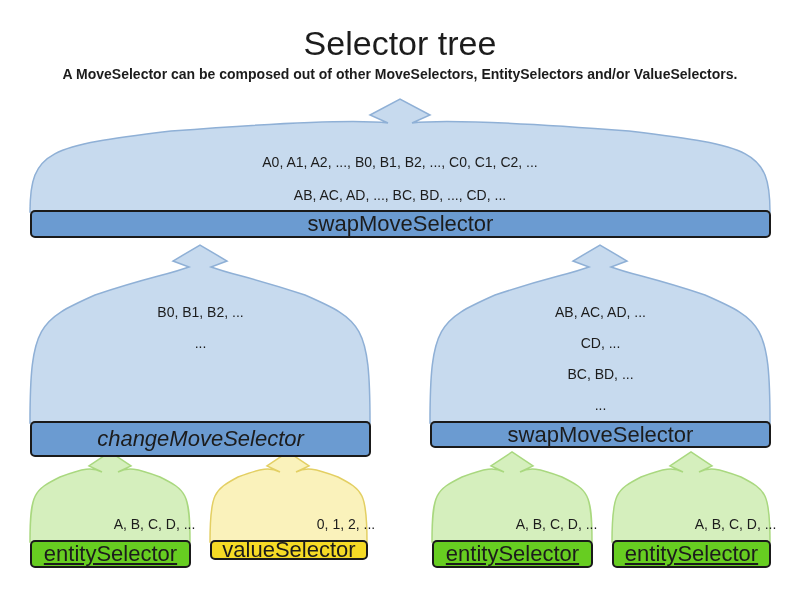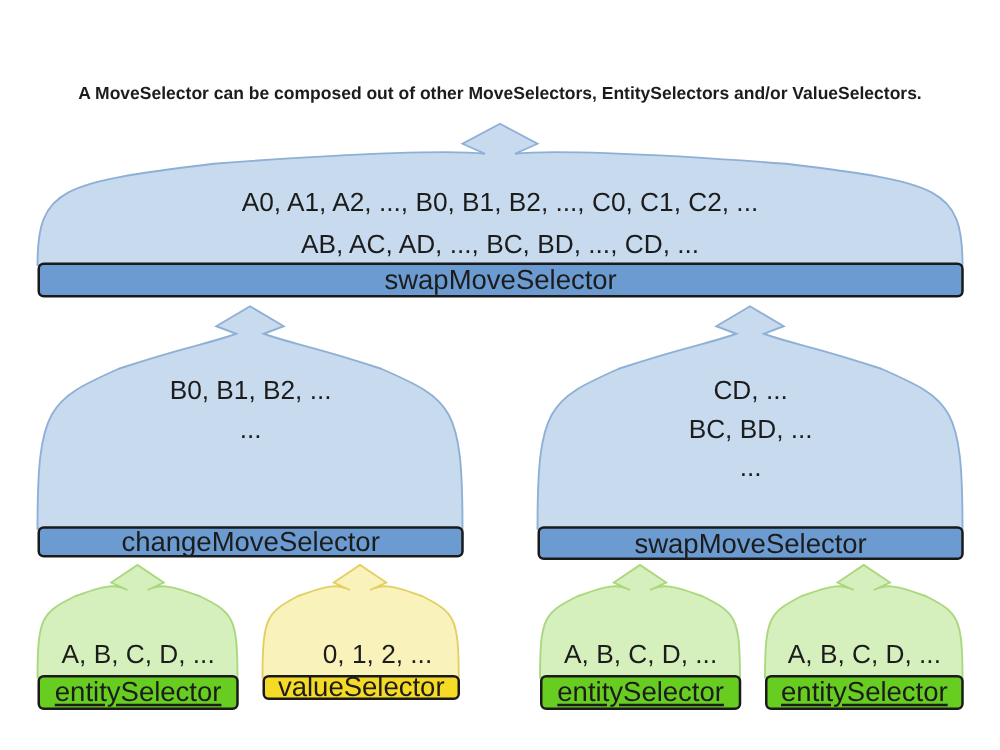--- a/index.html
+++ b/index.html
@@ -21,54 +21,55 @@
     font-size:14px; font-weight:700; color:var(--text);
   }
 
   svg.shapes { position:absolute; top:0; left:0; }
 
   .cloud { stroke-width:1.5px; }
   .cloud.blue   { fill:var(--cloud_blue_fill);   stroke:var(--cloud_blue_stroke); }
   .cloud.green  { fill:var(--cloud_green_fill);  stroke:var(--cloud_green_stroke); }
   .cloud.yellow { fill:var(--cloud_yellow_fill); stroke:var(--cloud_yellow_stroke); }
 
-  .cloudtext { position:absolute; text-align:center; font-size:21px; color:var(--text); }
+  .cloudtext { position:absolute; text-align:center; font-size:14px; color:var(--text); }
   .cloudtext.top   { left:30px;  width:740px; top:146px; line-height:33px; }
   .cloudtext.mid   { width:341px; top:297px; line-height:31px; }
   #change-text { left:30px; }
   #swap-text   { left:430px; }
-  .cloudtext.small { top:513px; line-height:22px; }
+  .cloudtext.small { top:513px; line-height:22px;padding-left:44px; }
   #entity1-text { left:30px;  width:161px; }
   #value1-text  { left:210px; width:184px; }
   #entity2-text { left:432px; width:161px; }
   #entity3-text { left:612px; width:159px; }
 
   .bar {
     position:absolute; box-sizing:border-box;
     border:2px solid var(--bar_border); border-radius:5px;
     display:flex; align-items:center; justify-content:center;
     font-size:22px; color:var(--text); white-space:nowrap;
   }
   .bar.blue   { background:var(--bar_blue_fill); }
   .bar.green  { background:var(--bar_green_fill);text-decoration:underline; }
   .bar.yellow { background:var(--bar_yellow_fill); }
 
   #bar-union   { left:30px;  top:210px; width:741px; height:28px; }
-  #bar-change  { left:30px;  top:421px; width:341px; height:25px; }
+  #bar-change  { left:30px;  top:421px; width:341px; height:36px;font-style:italic; }
   #bar-swap    { left:430px; top:421px; width:341px; height:27px; }
   #bar-entity1 { left:30px;  top:540px; width:161px; height:28px; }
   #bar-value1  { left:210px; top:540px; width:158px; height:20px; }
   #bar-entity2 { left:432px; top:540px; width:161px; height:28px; }
   #bar-entity3 { left:612px; top:540px; width:159px; height:28px; }
 </style>
 </head>
 <body>
 
 <div class="stage">
 
+  <h1 class="title">Selector tree</h1>
   <p class="subtitle">A MoveSelector can be composed out of other MoveSelectors, EntitySelectors and/or ValueSelectors.</p>
 
   <svg class="shapes" width="800" height="600" viewBox="0 0 800 600">
     <path class="cloud blue" d="M 30 212 C 30 150 49 146 171 131 C 289 122 364 120 388 123 L 370 115 L 400 99 L 430 115 L 412 123 C 436 120 511 122 629 131 C 751 146 770 150 770 212 Z"></path>
     <path class="cloud blue" d="M 30 423 C 30 325 39 320 95 295 C 149 277 167 275 189 267 L 173 261 L 200 245 L 227 261 L 211 267 C 233 275 251 277 305 295 C 362 320 370 325 370 423 Z"></path>
     <path class="cloud blue" d="M 430 423 C 430 325 439 320 495 295 C 549 277 567 275 589 267 L 573 261 L 600 245 L 627 261 L 611 267 C 633 275 651 277 705 295 C 762 320 770 325 770 423 Z"></path>
     <path class="cloud green" d="M 30 542 C 30 493 34 490 60 477 C 84 468 92 467 102 472 L 89 466 L 110 452 L 131 466 L 118 472 C 128 467 136 468 160 477 C 186 490 190 493 190 542 Z"></path>
     <path class="cloud yellow" d="M 210 542 C 210 493 214 490 238 477 C 262 468 270 467 280 472 L 267 466 L 288 452 L 309 466 L 296 472 C 306 467 314 468 338 477 C 363 490 367 493 367 542 Z"></path>
     <path class="cloud green" d="M 432 542 C 432 493 436 490 462 477 C 486 468 494 467 504 472 L 491 466 L 512 452 L 533 466 L 520 472 C 530 467 538 468 562 477 C 588 490 592 493 592 542 Z"></path>
     <path class="cloud green" d="M 612 542 C 612 493 616 490 641 477 C 665 468 673 467 683 472 L 670 466 L 691 452 L 712 466 L 699 472 C 709 467 717 468 741 477 C 766 490 770 493 770 542 Z"></path>
@@ -78,20 +79,21 @@
     <div>A0, A1, A2, ..., B0, B1, B2, ..., C0, C1, C2, ...</div>
     <div>AB, AC, AD, ..., BC, BD, ..., CD, ...</div>
   </div>
 
   <div class="cloudtext mid" id="change-text">
     <div>B0, B1, B2, ...</div>
     <div>...</div>
   </div>
 
   <div class="cloudtext mid" id="swap-text">
+    <div>AB, AC, AD, ...</div>
     <div>CD, ...</div>
     <div>BC, BD, ...</div>
     <div>...</div>
   </div>
 
   <div class="cloudtext small" id="entity1-text">A, B, C, D, ...</div>
   <div class="cloudtext small" id="value1-text">0, 1, 2, ...</div>
   <div class="cloudtext small" id="entity2-text">A, B, C, D, ...</div>
   <div class="cloudtext small" id="entity3-text">A, B, C, D, ...</div>
 

